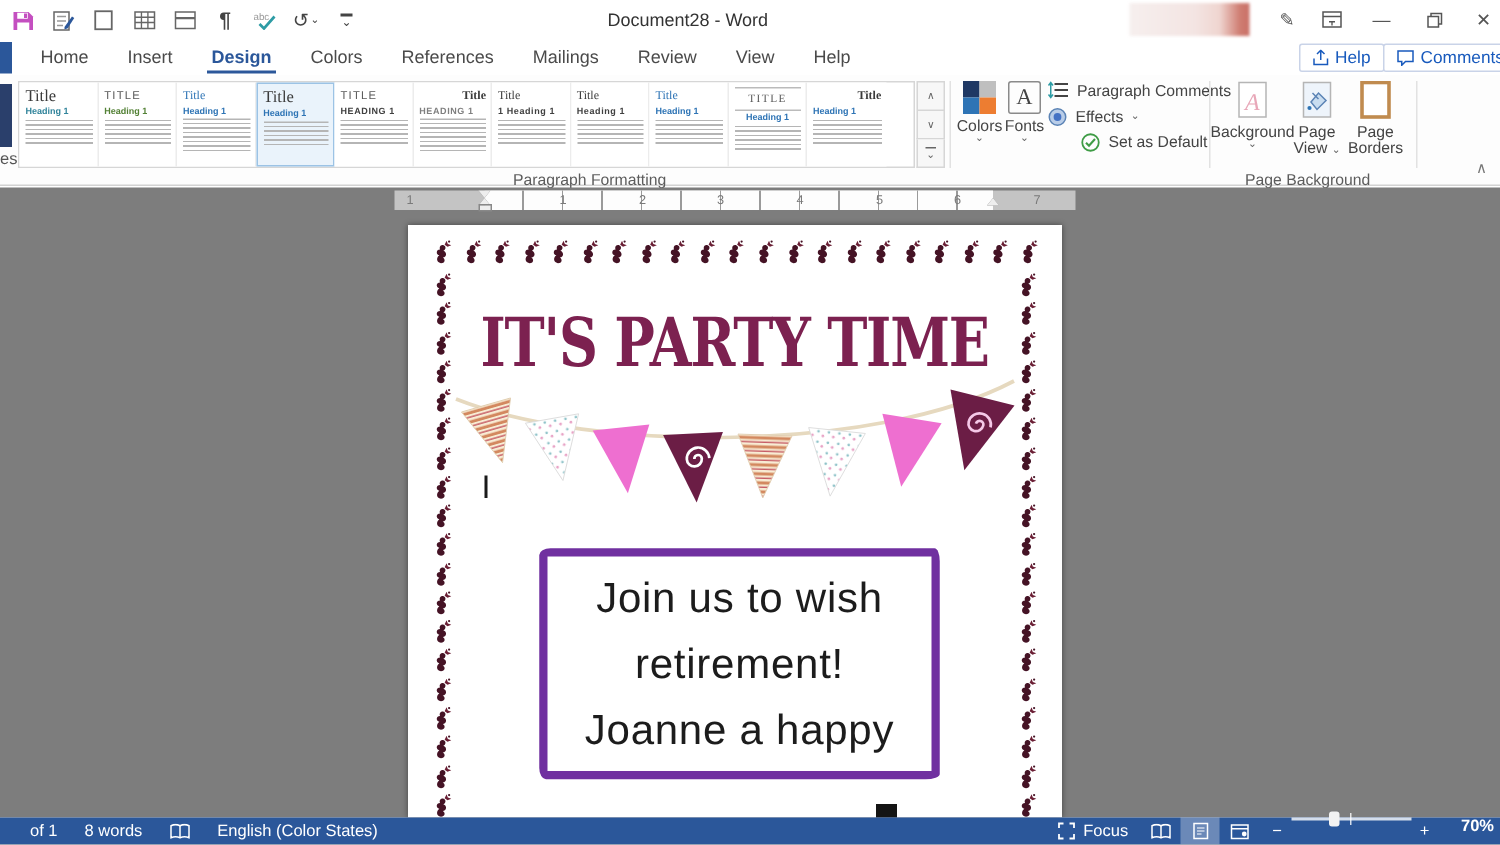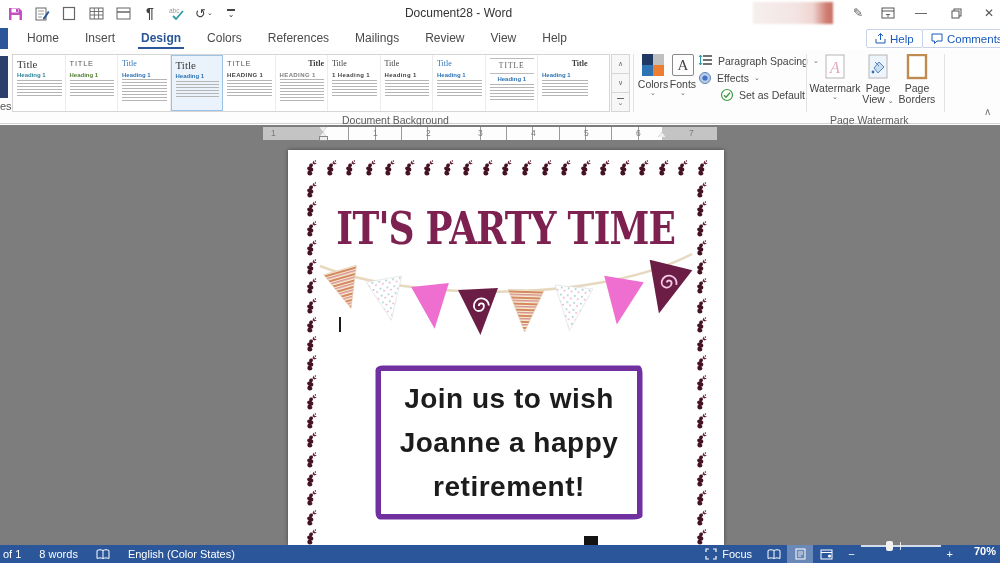--- a/index.html
+++ b/index.html
@@ -60,34 +60,34 @@
   #docarea { left:0; top:125px; width:1000px; height:420px; background:#7d7d7d; }
   #ruler { left:263px; top:2px; width:454px; height:13px; background:#c4c4c4; }
   #ruler .active-zone { position:absolute; left:60px; top:0; width:339px; height:13px; background:#fdfdfd;
      background-image:repeating-linear-gradient(90deg, transparent 0 25.3px, #9a9a9a 25.3px 26.3px); }
   .ruler-num { position:absolute; top:1px; font-size:8.5px; color:#7a7a7a; }
   .ind-top { position:absolute; left:56px; top:0; width:0; height:0; border-left:4px solid transparent; border-right:4px solid transparent; border-top:5px solid #eee; filter:drop-shadow(0 0 .5px #777); }
   .ind-bot { position:absolute; left:56px; top:5px; width:0; height:0; border-left:4px solid transparent; border-right:4px solid transparent; border-bottom:5px solid #eee; filter:drop-shadow(0 0 .5px #777); }
   .ind-box { position:absolute; left:56.5px; top:10px; width:7px; height:3px; background:#eee; outline:.5px solid #888; }
   .ind-right { position:absolute; left:395px; top:5px; width:0; height:0; border-left:4px solid transparent; border-right:4px solid transparent; border-bottom:5px solid #eee; filter:drop-shadow(0 0 .5px #777); }
 
-  #page { left:272px; top:25px; width:436px; height:395px; background:#fff; box-shadow:0 0 4px rgba(0,0,0,.45); overflow:hidden;margin-left:16px; }
+  #page { left:272px; top:25px; width:436px; height:395px; background:#fff; box-shadow:0 0 4px rgba(0,0,0,.45); overflow:hidden; }
   #border-top { position:absolute; left:16px; top:10px; width:404px; height:18px; display:flex; justify-content:space-between; }
   #border-left { position:absolute; left:16px; top:32px; width:14px; height:363px; display:flex; flex-direction:column; justify-content:space-between; }
   #border-right { position:absolute; right:16px; top:32px; width:14px; height:363px; display:flex; flex-direction:column; justify-content:space-between; }
   .popper { width:13px; height:16px; }
   #party-title { position:absolute; left:0; top:52px; width:436px; text-align:center; color:#7c2150;
      font-family:"DejaVu Serif",serif; font-weight:bold; font-size:45px; white-space:nowrap; }
   #party-title span { display:inline-block; transform:scaleX(.8); letter-spacing:-1px; }
   #bunting { position:absolute; left:28px; top:96px; width:380px; height:98px; }
   #text-cursor { position:absolute; left:51px; top:167px; width:1.5px; height:15px; background:#1a1a1a; }
   #invite-box { position:absolute; left:88px; top:216px; width:266px; height:153px; background:#fff;
      border:5.5px solid #7030a0; border-radius:7px 3px 9px 4px / 4px 8px 3px 7px; box-shadow:0 0 0 .5px #7030a0;
      display:flex; flex-direction:column; align-items:center; justify-content:center; }
-  .invite-line { font-size:28px; color:#1c1c1c; line-height:44px; letter-spacing:.5px;font-weight:bold; }
+  .invite-line { font-size:28px; color:#1c1c1c; line-height:44px; letter-spacing:.5px; }
   #artifact { left:584px; top:411px; width:14px; height:9px; background:#141414; }
 
   
   #statusbar { left:0; top:545px; width:1000px; height:18px; background:#2b579a; color:#fff; font-size:11px; display:flex; align-items:center; }
   .sb-item { padding:0 9px; display:flex; align-items:center; gap:5px; height:18px; }
   .sb-right { position:absolute; right:4px; top:0; height:18px; display:flex; align-items:flex-start; }
   .view-ic { width:26px; height:18px; display:flex; align-items:center; justify-content:center; }
   .view-ic.active { background:rgba(255,255,255,.30); }
   #zoom-track { width:80px; height:2px; background:rgba(255,255,255,.8); position:relative; margin:0 6px; }
   #zoom-tick { position:absolute; left:39px; top:-3px; width:1.5px; height:8px; background:rgba(255,255,255,.8); }
@@ -276,21 +276,21 @@
     </div>
   </div>
   <div id="gal-scroll" class="abs">
     <span class="gs-btn">∧</span>
     <span class="gs-btn">∨</span>
     <span class="gs-btn" style="flex-direction:column">
         <span style="width:7px;height:1px;background:#666"></span>
         <span>⌄</span>
       </span>
   </div>
-  <div class="grp-label" style="left:342px">Document Background</div>
+  <div class="grp-label" style="left:342px">Paragraph Formatting</div>
 
   <div class="vsep" style="left:633px"></div>
 
   <div class="rb-big" style="left:638px">
     <span class="colors-grid">
       <span style="background:#1f3864"></span>
         <span style="background:#bfbfbf"></span>
       <span style="background:#2e74b5"></span>
         <span style="background:#ed7d31"></span>
     </span>
@@ -301,21 +301,21 @@
     <span class="fonts-A">A</span>
     <span class="lbl">Fonts</span>
     <span class="drop">⌄</span>
   </div>
 
   <div class="rb-row" style="left:698px; top:4px">
     <svg width="15" height="13" viewBox="0 0 15 13">
         <path d="M5 2 h9 M5 6 h9 M5 10 h9" stroke="#444" stroke-width="1.3"></path>
         <path d="M2.5 1 v10 M1 3 l1.5 -2 l1.5 2 M1 9 l1.5 2 l1.5 -2" stroke="#2e9ca5" fill="none"></path>
       </svg>
-    <span>Paragraph Spacing</span>
+    <span>Paragraph Comments</span>
     <span class="drop">⌄</span>
   </div>
   <div class="rb-row" style="left:698px; top:21px">
     <svg width="14" height="14" viewBox="0 0 14 14">
         <circle cx="7" cy="7" r="5.5" fill="#b9cde8" stroke="#5b83b5"></circle>
         <circle cx="7" cy="7" r="2.6" fill="#4472c4"></circle>
       </svg>
     <span>Effects</span>
     <span class="drop">⌄</span>
   </div>
@@ -327,41 +327,41 @@
     <span>Set as Default</span>
   </div>
 
   <div class="vsep" style="left:806px"></div>
 
   <div class="rb-big" style="left:812px; width:46px">
     <svg width="24" height="26" viewBox="0 0 24 26">
         <rect x="3" y="1" width="18" height="23" fill="#fff" stroke="#b5b5b5"></rect>
         <text x="7" y="19" font-size="16" fill="#e8a7b8" font-family="serif" font-style="italic">A</text>
       </svg>
-    <span class="lbl">Watermark</span>
+    <span class="lbl">Background</span>
     <span class="drop">⌄</span>
   </div>
   <div class="rb-big" style="left:860px; width:36px">
     <svg width="24" height="26" viewBox="0 0 24 26">
         <rect x="3" y="1" width="18" height="23" fill="#eef4fb" stroke="#b5b5b5"></rect>
         <path d="M8 14 l5 -6 l5 5 l-6 6 z" fill="#c9ddf0" stroke="#5b83b5"></path>
         <path d="M9 8 l4 4" stroke="#5b83b5"></path>
         <circle cx="7" cy="18" r="1.4" fill="#2e74b5"></circle>
       </svg>
     <span class="lbl"><span>Page</span><br>
     <span>View</span> <span class="drop">⌄</span></span>
   </div>
   <div class="rb-big" style="left:896px; width:42px">
     <svg width="24" height="26" viewBox="0 0 24 26">
         <rect x="3" y="1" width="18" height="23" fill="#fff" stroke="#c08b4f" stroke-width="2.4"></rect>
       </svg>
     <span class="lbl"><span>Page</span><br>
     <span>Borders</span></span>
   </div>
-  <div class="grp-label" style="left:830px">Page Watermark</div>
+  <div class="grp-label" style="left:830px">Page Background</div>
 
   <div class="vsep" style="left:944px"></div>
   <div id="collapse-ribbon" class="abs">∧</div>
 </div>
 
 <div id="docarea" class="abs">
 
   <div id="ruler" class="abs">
     <span class="ruler-num" style="left:8px">1</span>
     <div class="active-zone"></div>
@@ -592,30 +592,30 @@
       <g transform="translate(355,19) rotate(14)">
           <polygon points="-22,0 22,0 0,50" fill="#6b1d45"></polygon>
           <path d="M0 13 a2.5 2.5 0 1 1 5 0 a5 5 0 1 1 -10 0 a7.5 7.5 0 1 1 15 0" transform="translate(0,5)" stroke="#f5c9e8" stroke-width="1.8" fill="none"></path>
         </g>
     </svg>
 
     <div id="text-cursor"></div>
 
     <div id="invite-box">
       <div class="invite-line">Join us to wish</div>
+      <div class="invite-line">retirement!</div>
       <div class="invite-line">Joanne a happy</div>
-      <div class="invite-line">retirement!</div>
     </div>
   </div>
 
   <div id="artifact" class="abs"></div>
 </div>
 
 <div id="statusbar" class="abs">
-  <span class="sb-item" style="padding-left:3px">of 1</span>
+  <span class="sb-item" style="padding-left:20px">of 1</span>
   <span class="sb-item">8 words</span>
   <span class="sb-item">
     <svg width="14" height="11" viewBox="0 0 14 11">
         <path d="M1 1.5 C3 .5 5 .5 7 1.5 C9 .5 11 .5 13 1.5 V9.5 C11 8.7 9 8.7 7 9.5 C5 8.7 3 8.7 1 9.5 Z" fill="none" stroke="#fff" stroke-width="1"></path>
         <path d="M7 1.5 V9.5" stroke="#fff" stroke-width="1"></path>
       </svg>
   </span>
   <span class="sb-item">English (Color States)</span>
 
   <span class="sb-right">

